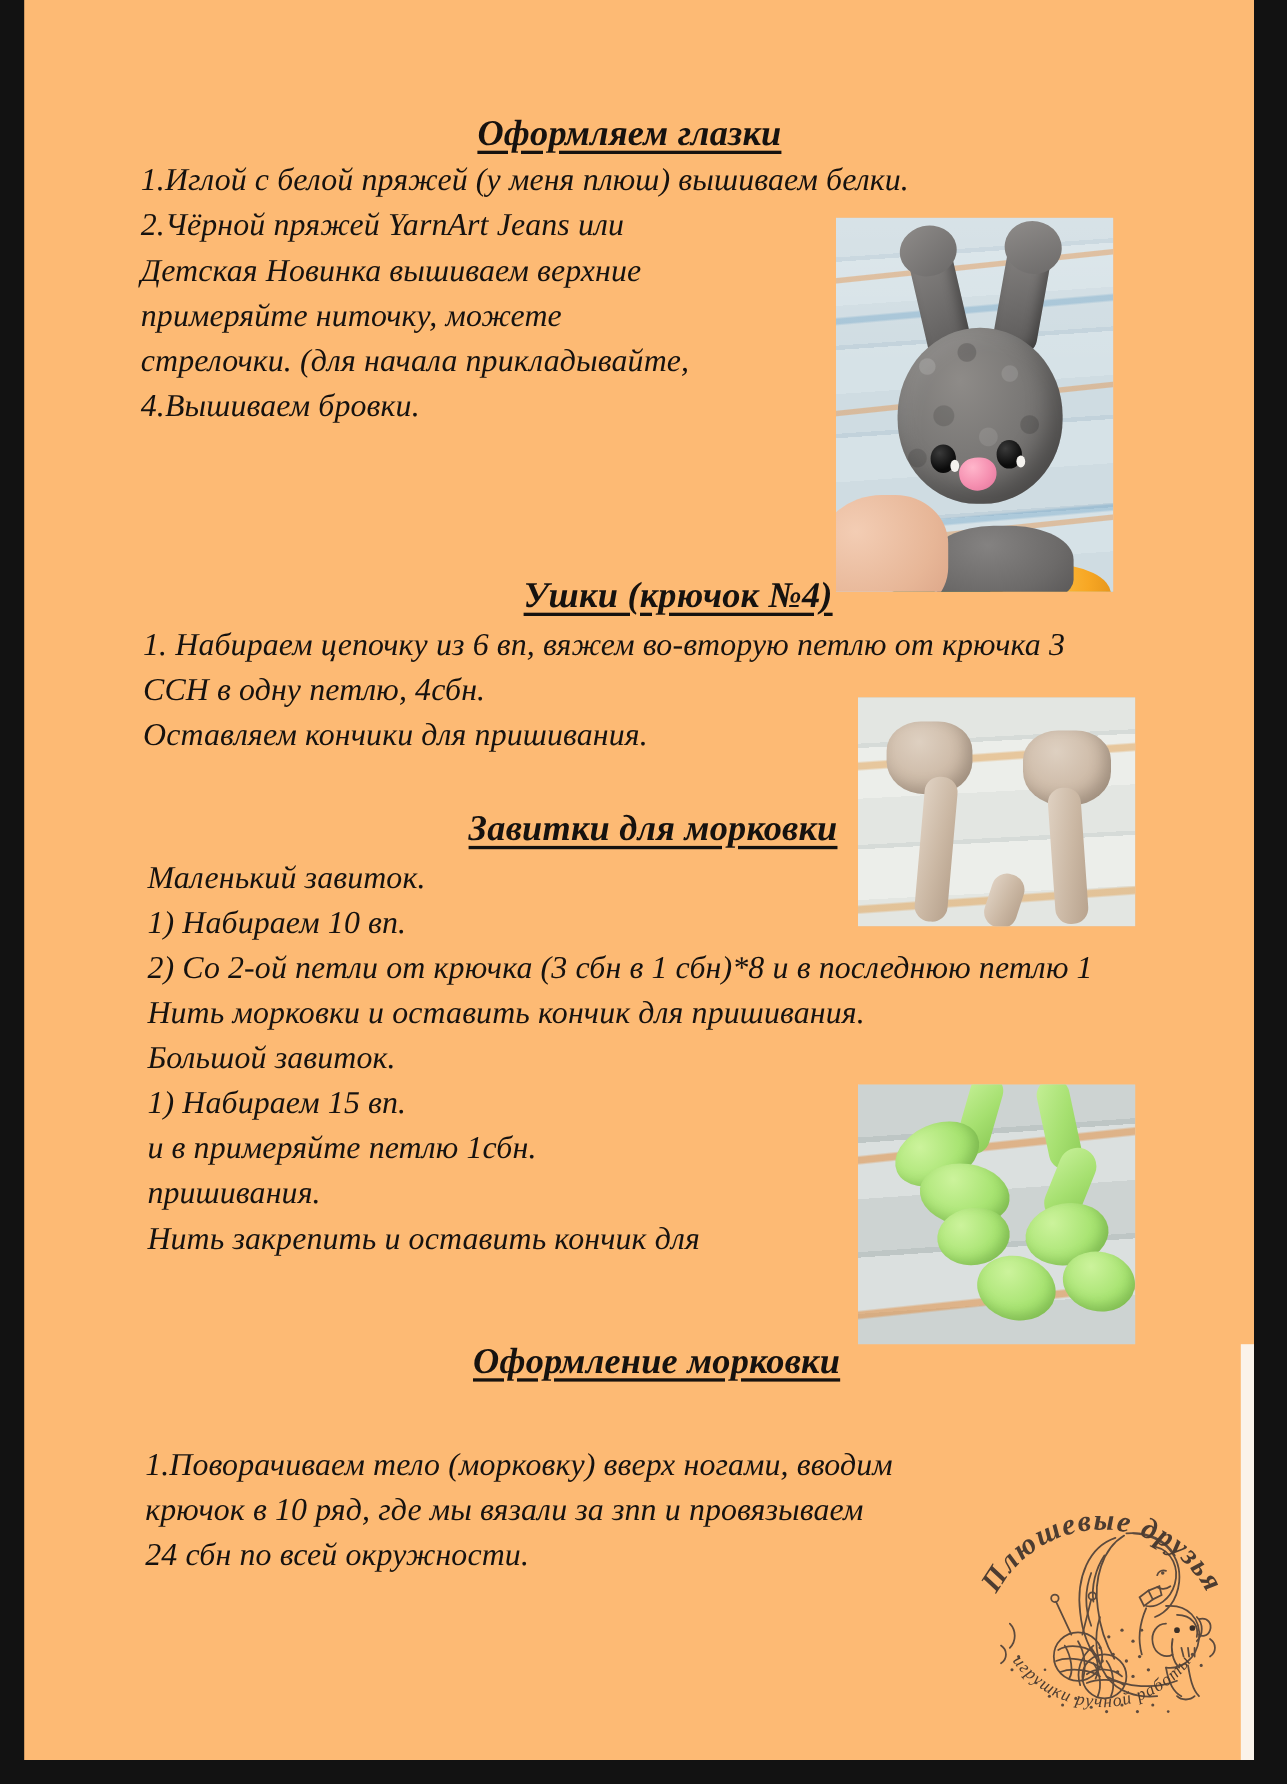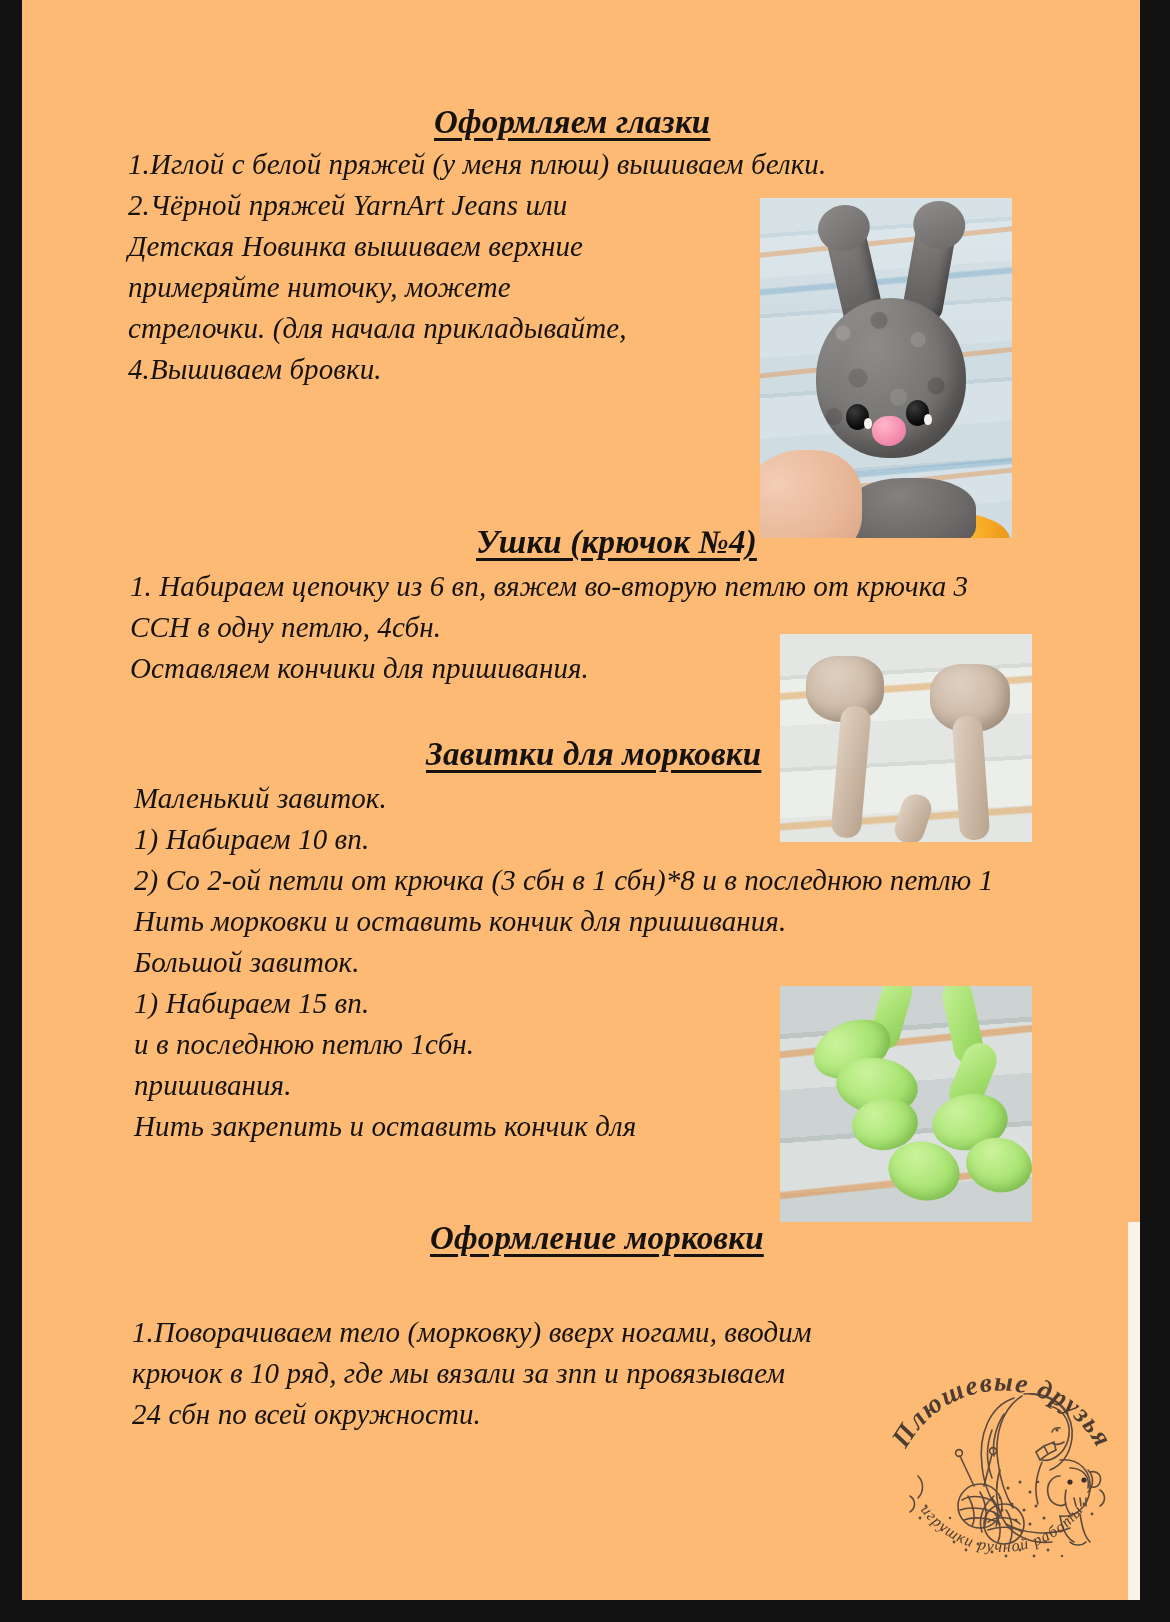--- a/index.html
+++ b/index.html
@@ -317,21 +317,21 @@
 
       <div class="heading" style="left:404px; top:736px;">Завитки для морковки</div>
 
       <div class="para" style="left:112px; top:778px;">
         <span>Маленький завиток.</span>
         <span>1) Набираем 10 вп.</span>
         <span>2) Со 2-ой петли от крючка (3 сбн в 1 сбн)*8 и в последнюю петлю 1</span>
         <span>Нить морковки и оставить кончик для пришивания.</span>
         <span>Большой завиток.</span>
         <span>1) Набираем 15 вп.</span>
-        <span>и в последнюю петлю 1сбн.</span>
+        <span>и в примеряйте петлю 1сбн.</span>
         <span> пришивания.</span>
         <span>Нить закрепить и оставить кончик для</span>
       </div>
 
       <div class="photo" style="left:758px; top:986px; width:252px; height:236px;">
         <div class="plank wood-grey"></div>
         <div class="curl-band" style="left:96px; top:-10px; width:30px; height:74px; transform:rotate(16deg);"></div>
         <div class="curl-band" style="left:168px; top:-6px; width:30px; height:84px; transform:rotate(-12deg);"></div>
         <div class="curl" style="left:32px; top:36px; width:80px; height:54px; transform:rotate(-24deg);"></div>
         <div class="curl" style="left:56px; top:72px; width:82px; height:56px; transform:rotate(8deg);"></div>

